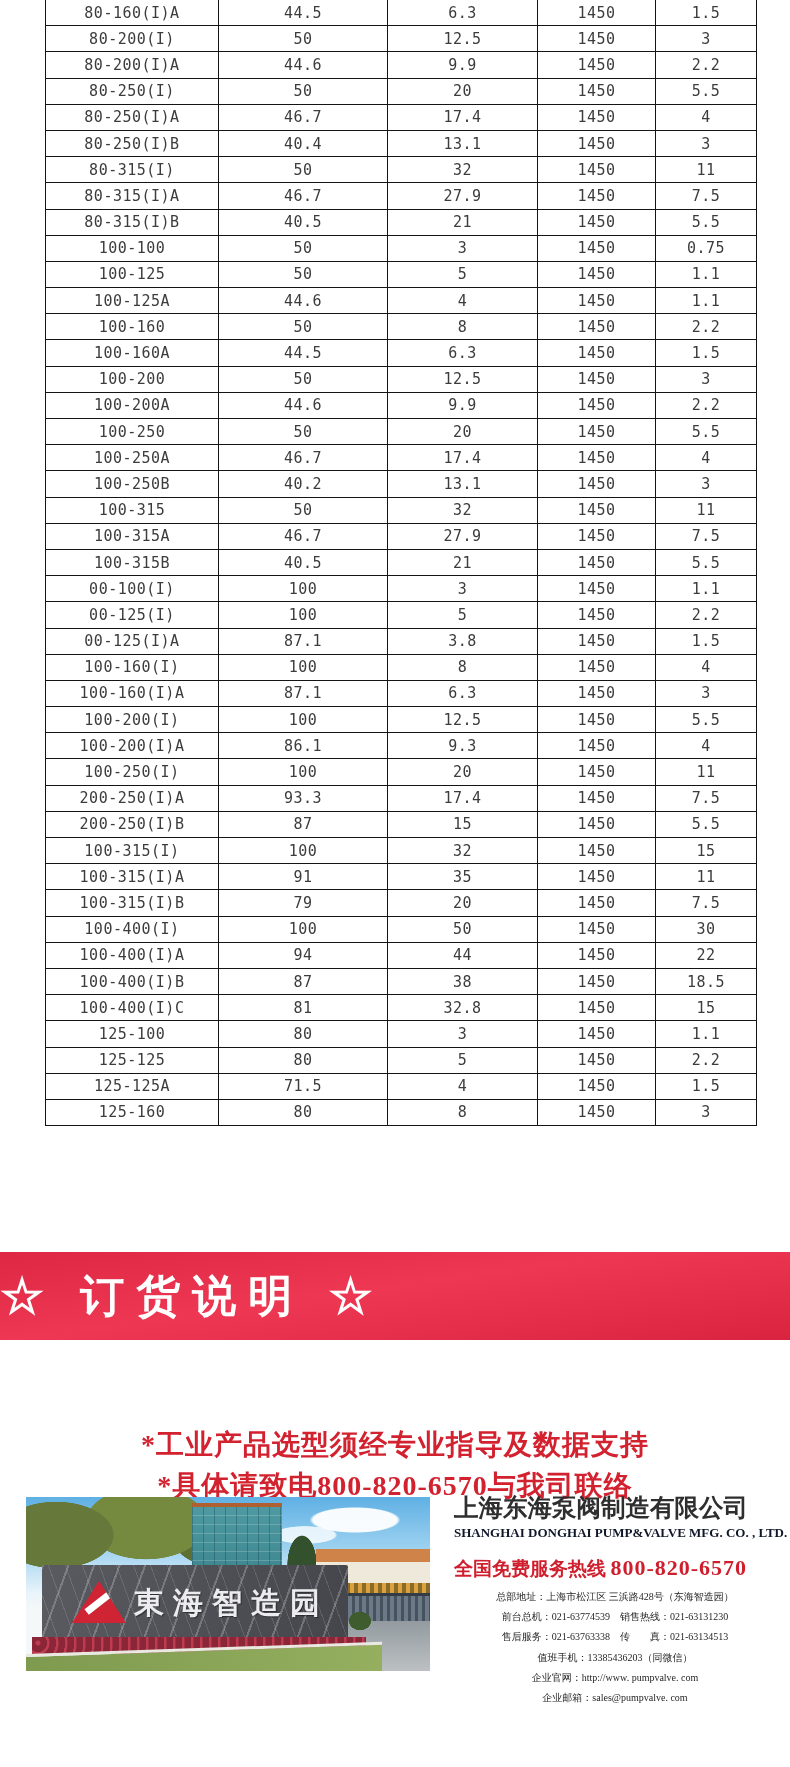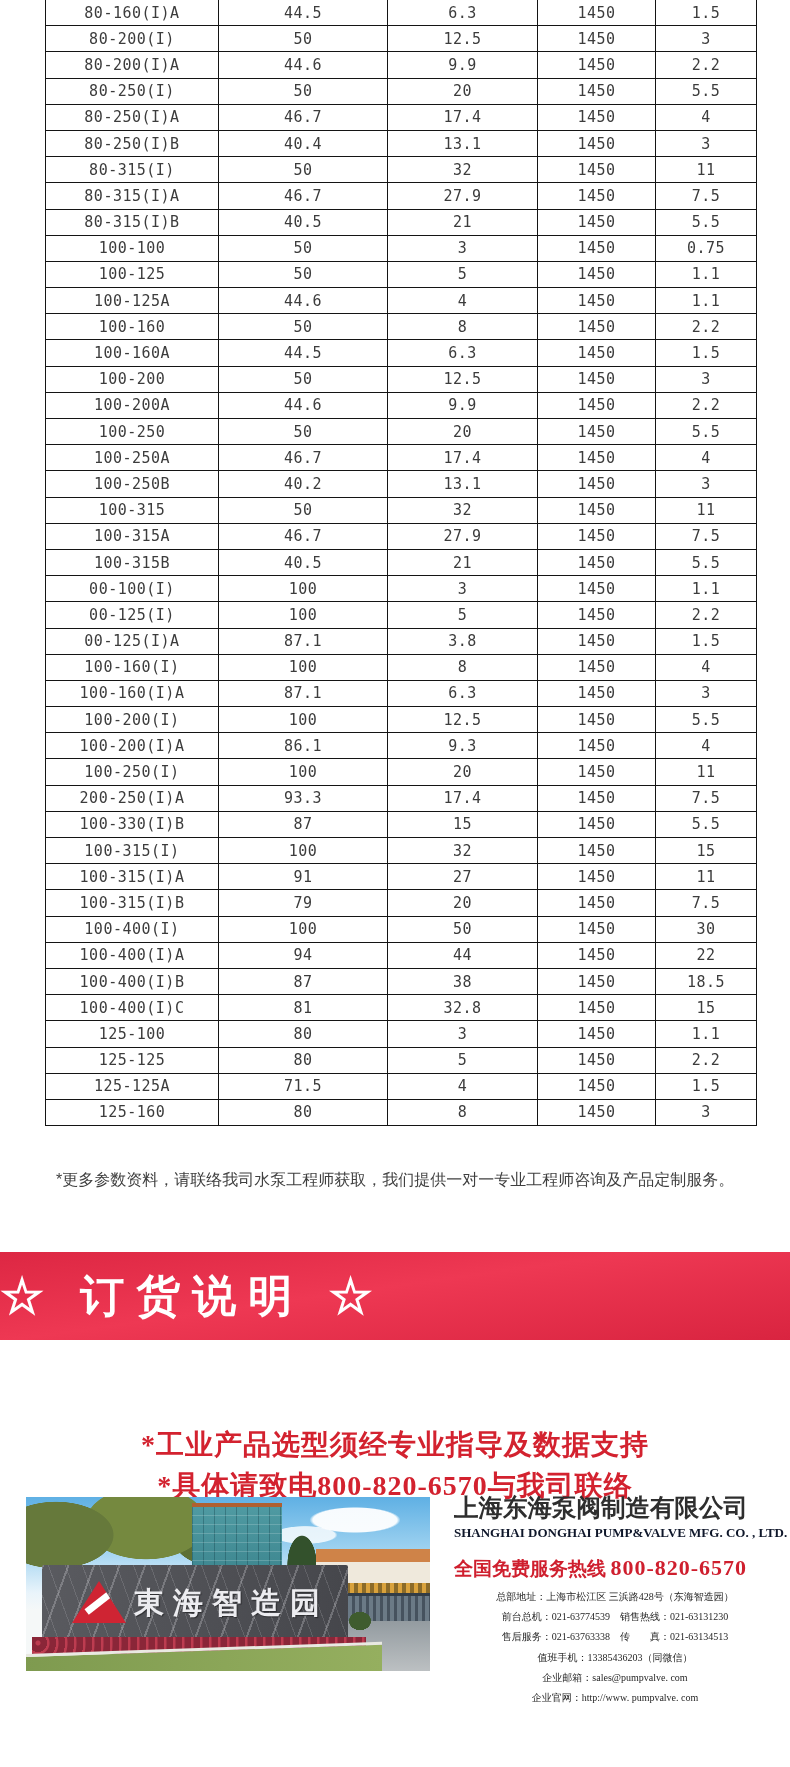--- a/index.html
+++ b/index.html
@@ -298,37 +298,37 @@
         <div class="tcell c4">11</div>
       </div>
       <div class="trow">
         <div class="tcell c0">200-250(I)A</div>
         <div class="tcell c1">93.3</div>
         <div class="tcell c2">17.4</div>
         <div class="tcell c3">1450</div>
         <div class="tcell c4">7.5</div>
       </div>
       <div class="trow">
-        <div class="tcell c0">100-330(I)B</div>
+        <div class="tcell c0">200-250(I)B</div>
         <div class="tcell c1">87</div>
         <div class="tcell c2">15</div>
         <div class="tcell c3">1450</div>
         <div class="tcell c4">5.5</div>
       </div>
       <div class="trow">
         <div class="tcell c0">100-315(I)</div>
         <div class="tcell c1">100</div>
         <div class="tcell c2">32</div>
         <div class="tcell c3">1450</div>
         <div class="tcell c4">15</div>
       </div>
       <div class="trow">
         <div class="tcell c0">100-315(I)A</div>
         <div class="tcell c1">91</div>
-        <div class="tcell c2">27</div>
+        <div class="tcell c2">35</div>
         <div class="tcell c3">1450</div>
         <div class="tcell c4">11</div>
       </div>
       <div class="trow">
         <div class="tcell c0">100-315(I)B</div>
         <div class="tcell c1">79</div>
         <div class="tcell c2">20</div>
         <div class="tcell c3">1450</div>
         <div class="tcell c4">7.5</div>
       </div>
@@ -383,21 +383,20 @@
       </div>
       <div class="trow">
         <div class="tcell c0">125-160</div>
         <div class="tcell c1">80</div>
         <div class="tcell c2">8</div>
         <div class="tcell c3">1450</div>
         <div class="tcell c4">3</div>
       </div>
     </div>
 
-  <div class="note">*更多参数资料，请联络我司水泵工程师获取，我们提供一对一专业工程师咨询及产品定制服务。</div>
 
   <div class="banner">
     <div class="banner-title">☆ 订货说明 ☆</div>
   </div>
 
   <div class="notice">
     <div>*工业产品选型须经专业指导及数据支持</div>
     <div>*具体请致电800-820-6570与我司联络</div>
   </div>
 
@@ -425,18 +424,18 @@
     <div class="company-en">SHANGHAI DONGHAI PUMP&amp;VALVE MFG. CO. , LTD.</div>
     <div class="hotline">
       <span class="hl-label">全国免费服务热线</span>
       <span class="hl-number">800-820-6570</span>
     </div>
     <div class="contacts">
         <div class="contact-line">总部地址：上海市松江区 三浜路428号（东海智造园）</div>
         <div class="contact-line">前台总机：021-63774539　销售热线：021-63131230</div>
         <div class="contact-line">售后服务：021-63763338　传　　真：021-63134513</div>
         <div class="contact-line">值班手机：13385436203（同微信）</div>
+        <div class="contact-line">企业官网：http://www. pumpvalve. com</div>
         <div class="contact-line">企业邮箱：sales@pumpvalve. com</div>
-        <div class="contact-line">企业官网：http://www. pumpvalve. com</div>
       </div>
   </div>
 
 </div>
 
 </body></html>

